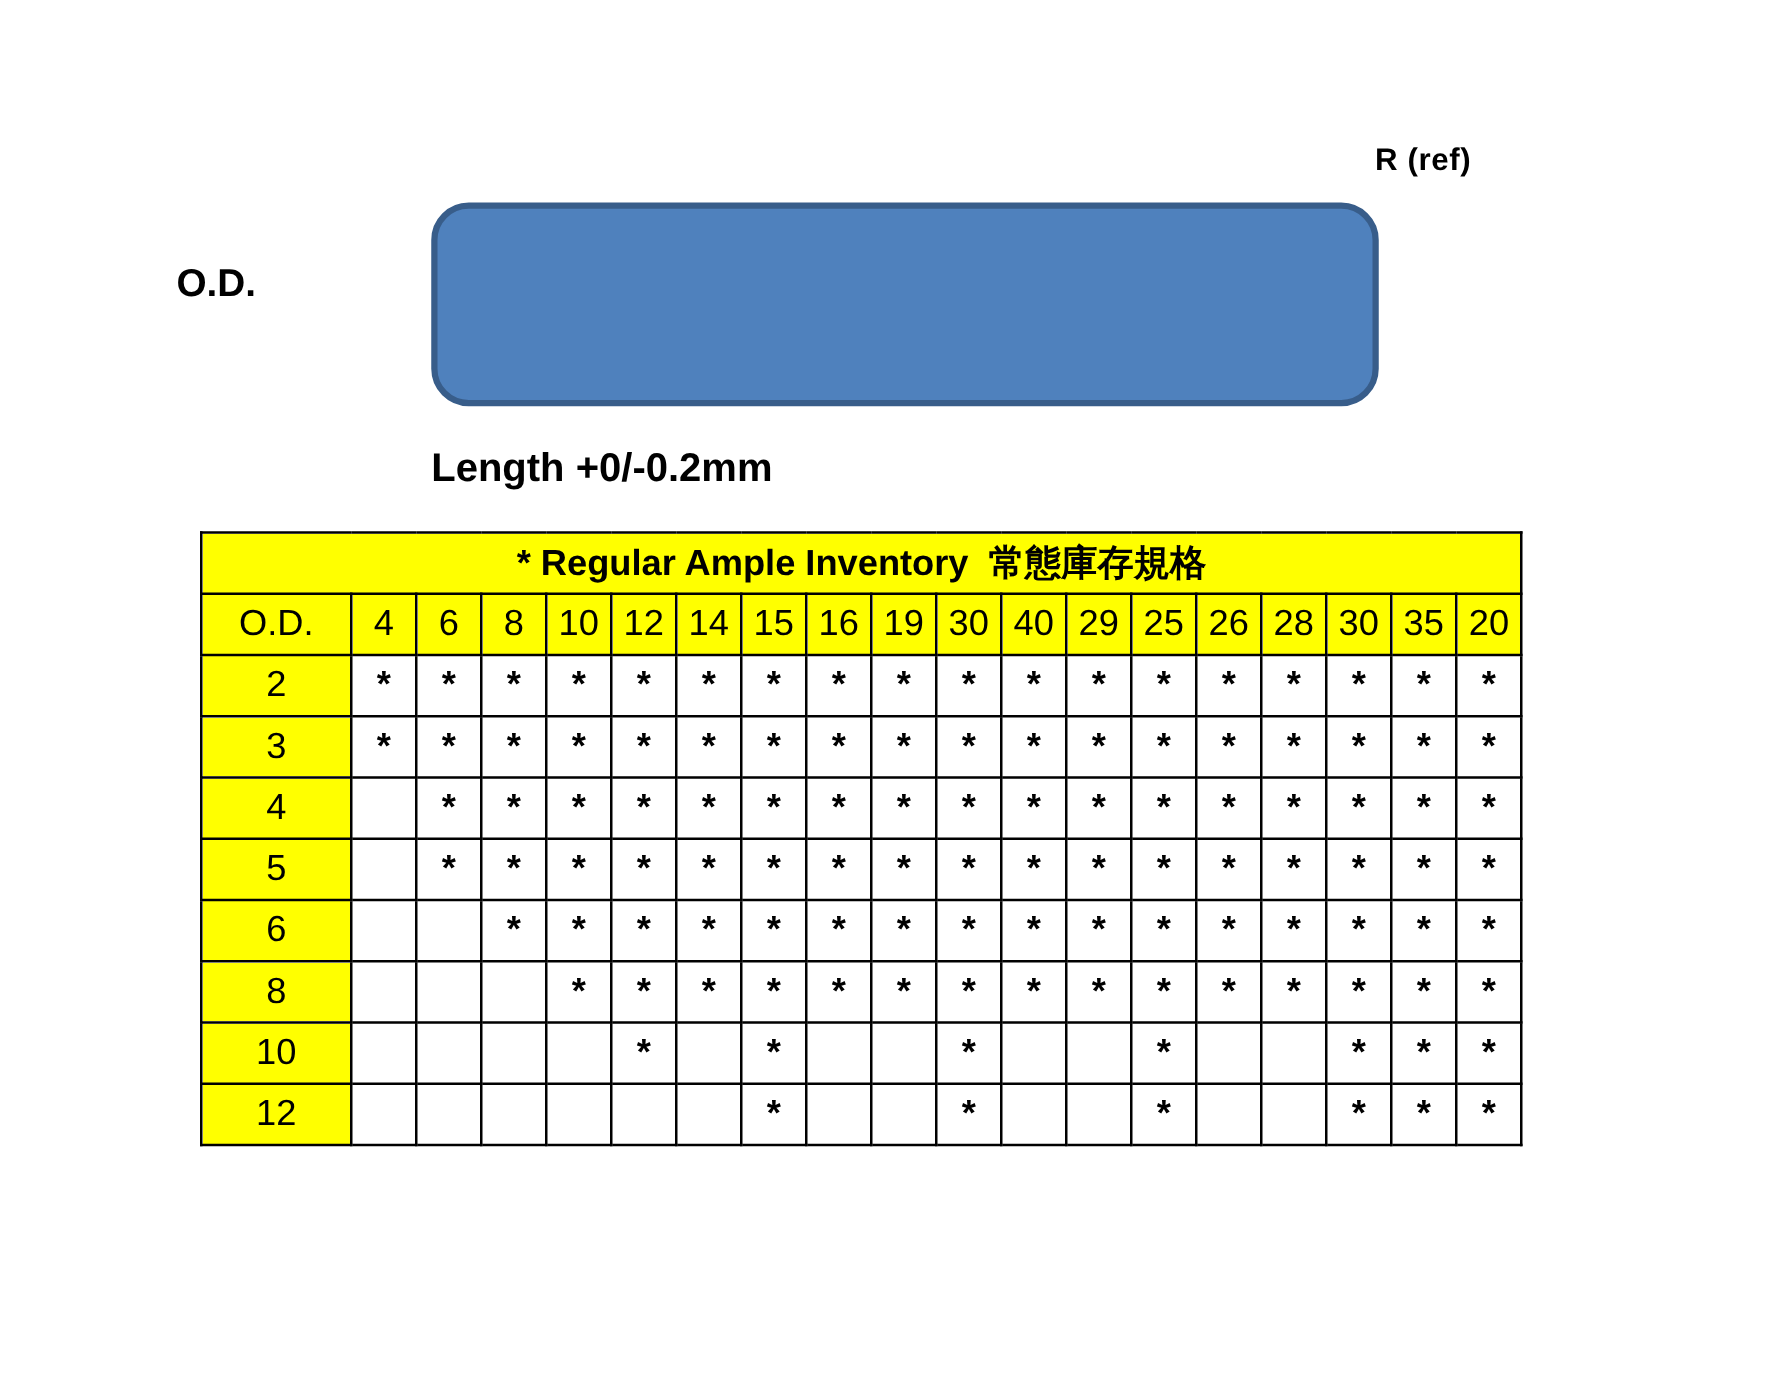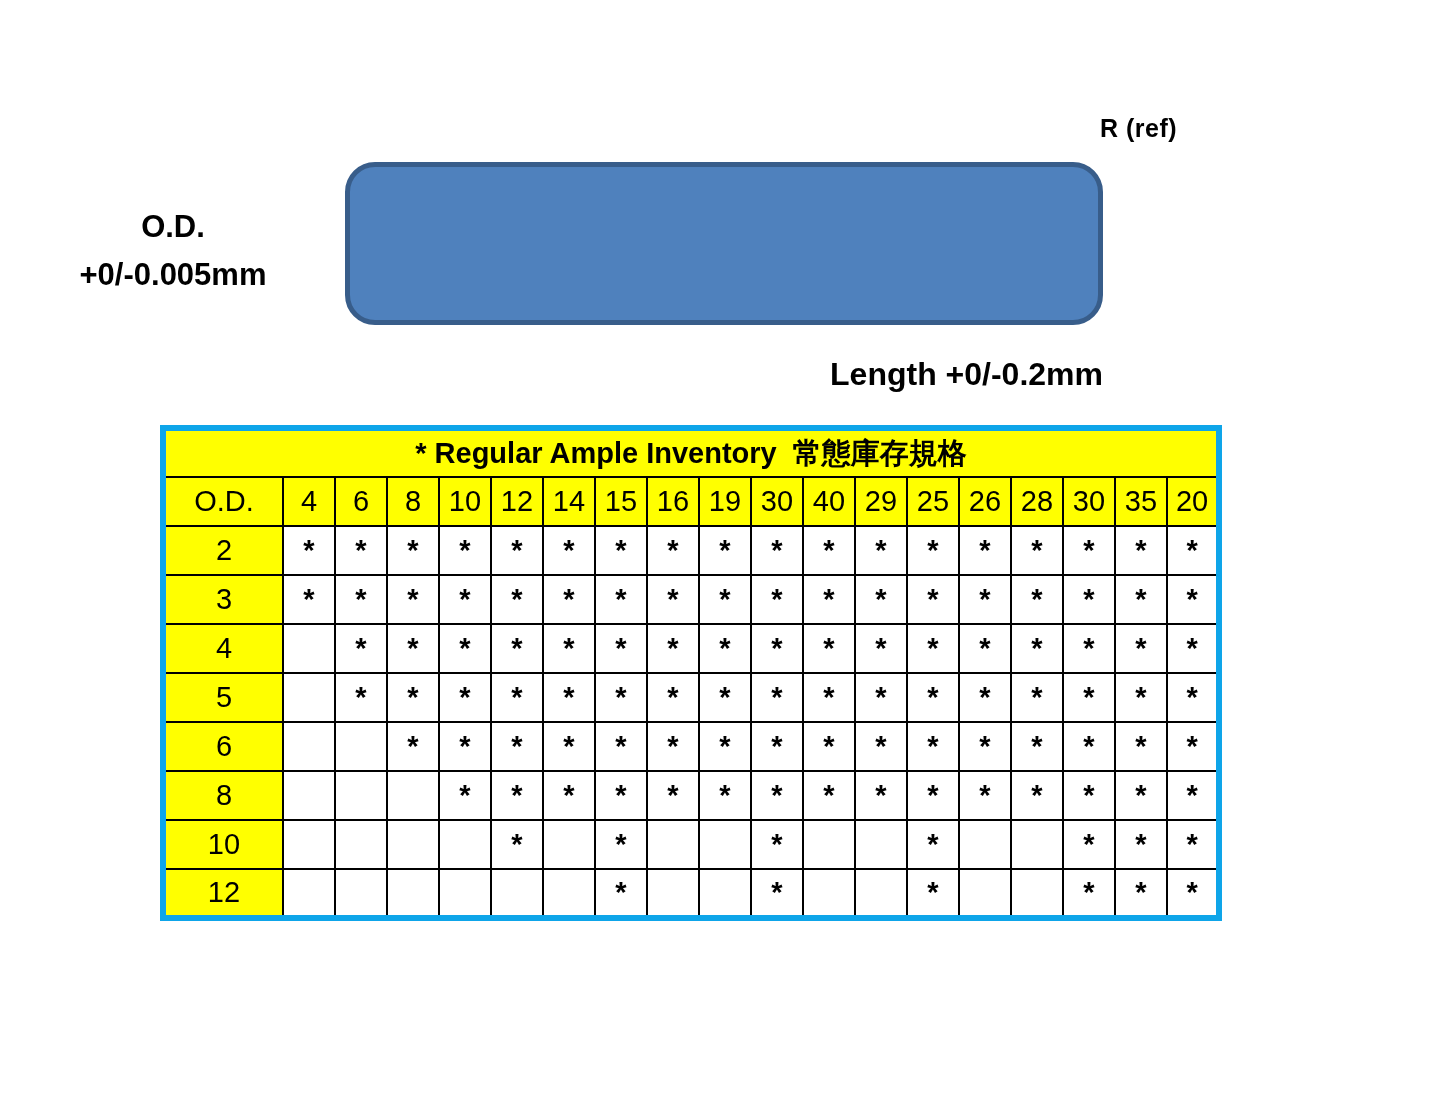--- a/index.html
+++ b/index.html
@@ -21,28 +21,28 @@
   }
   .pin {
     position:absolute; left:345px; top:162px;
     width:758px; height:163px;
     background:#4F81BD;
     border:5px solid #385D8A;
     border-radius:30px;
   }
   .length-label {
     position:absolute; left:345px; top:356px; width:758px;
-    text-align:right; font-size:32px; font-weight:bold;
+    text-align:left; font-size:32px; font-weight:bold;
   }
   table.spec-table {
     position:absolute; left:160px; top:425px;
     width:1058px;
     border-collapse:collapse;
     table-layout:fixed;
-    border:6px solid #0ea5e9;
+    border:2px solid #0ea5e9;
   }
   .spec-table td {
     border:2px solid #000;
     height:49px;
     text-align:center;
     vertical-align:middle;
     font-size:29px;
     overflow:hidden;
   }
   .yellow { background:#FFFF00; }
@@ -54,21 +54,20 @@
     font-size:28px;
   }
 </style>
 </head>
 <body>
 
 <div class="r-ref">R (ref)</div>
 
 <div class="od-label">
   <div>O.D.</div>
-  <div>+0/-0.005mm</div>
 </div>
 
 <div class="pin" style="background: rgb(79, 129, 189); border-color: rgb(56, 93, 138);"></div>
 
 <div class="length-label">Length +0/-0.2mm</div>
 
 <table class="spec-table">
   <colgroup id="spec-cols">
       <col style="width: 120px;">
       <col style="width: 52px;">

